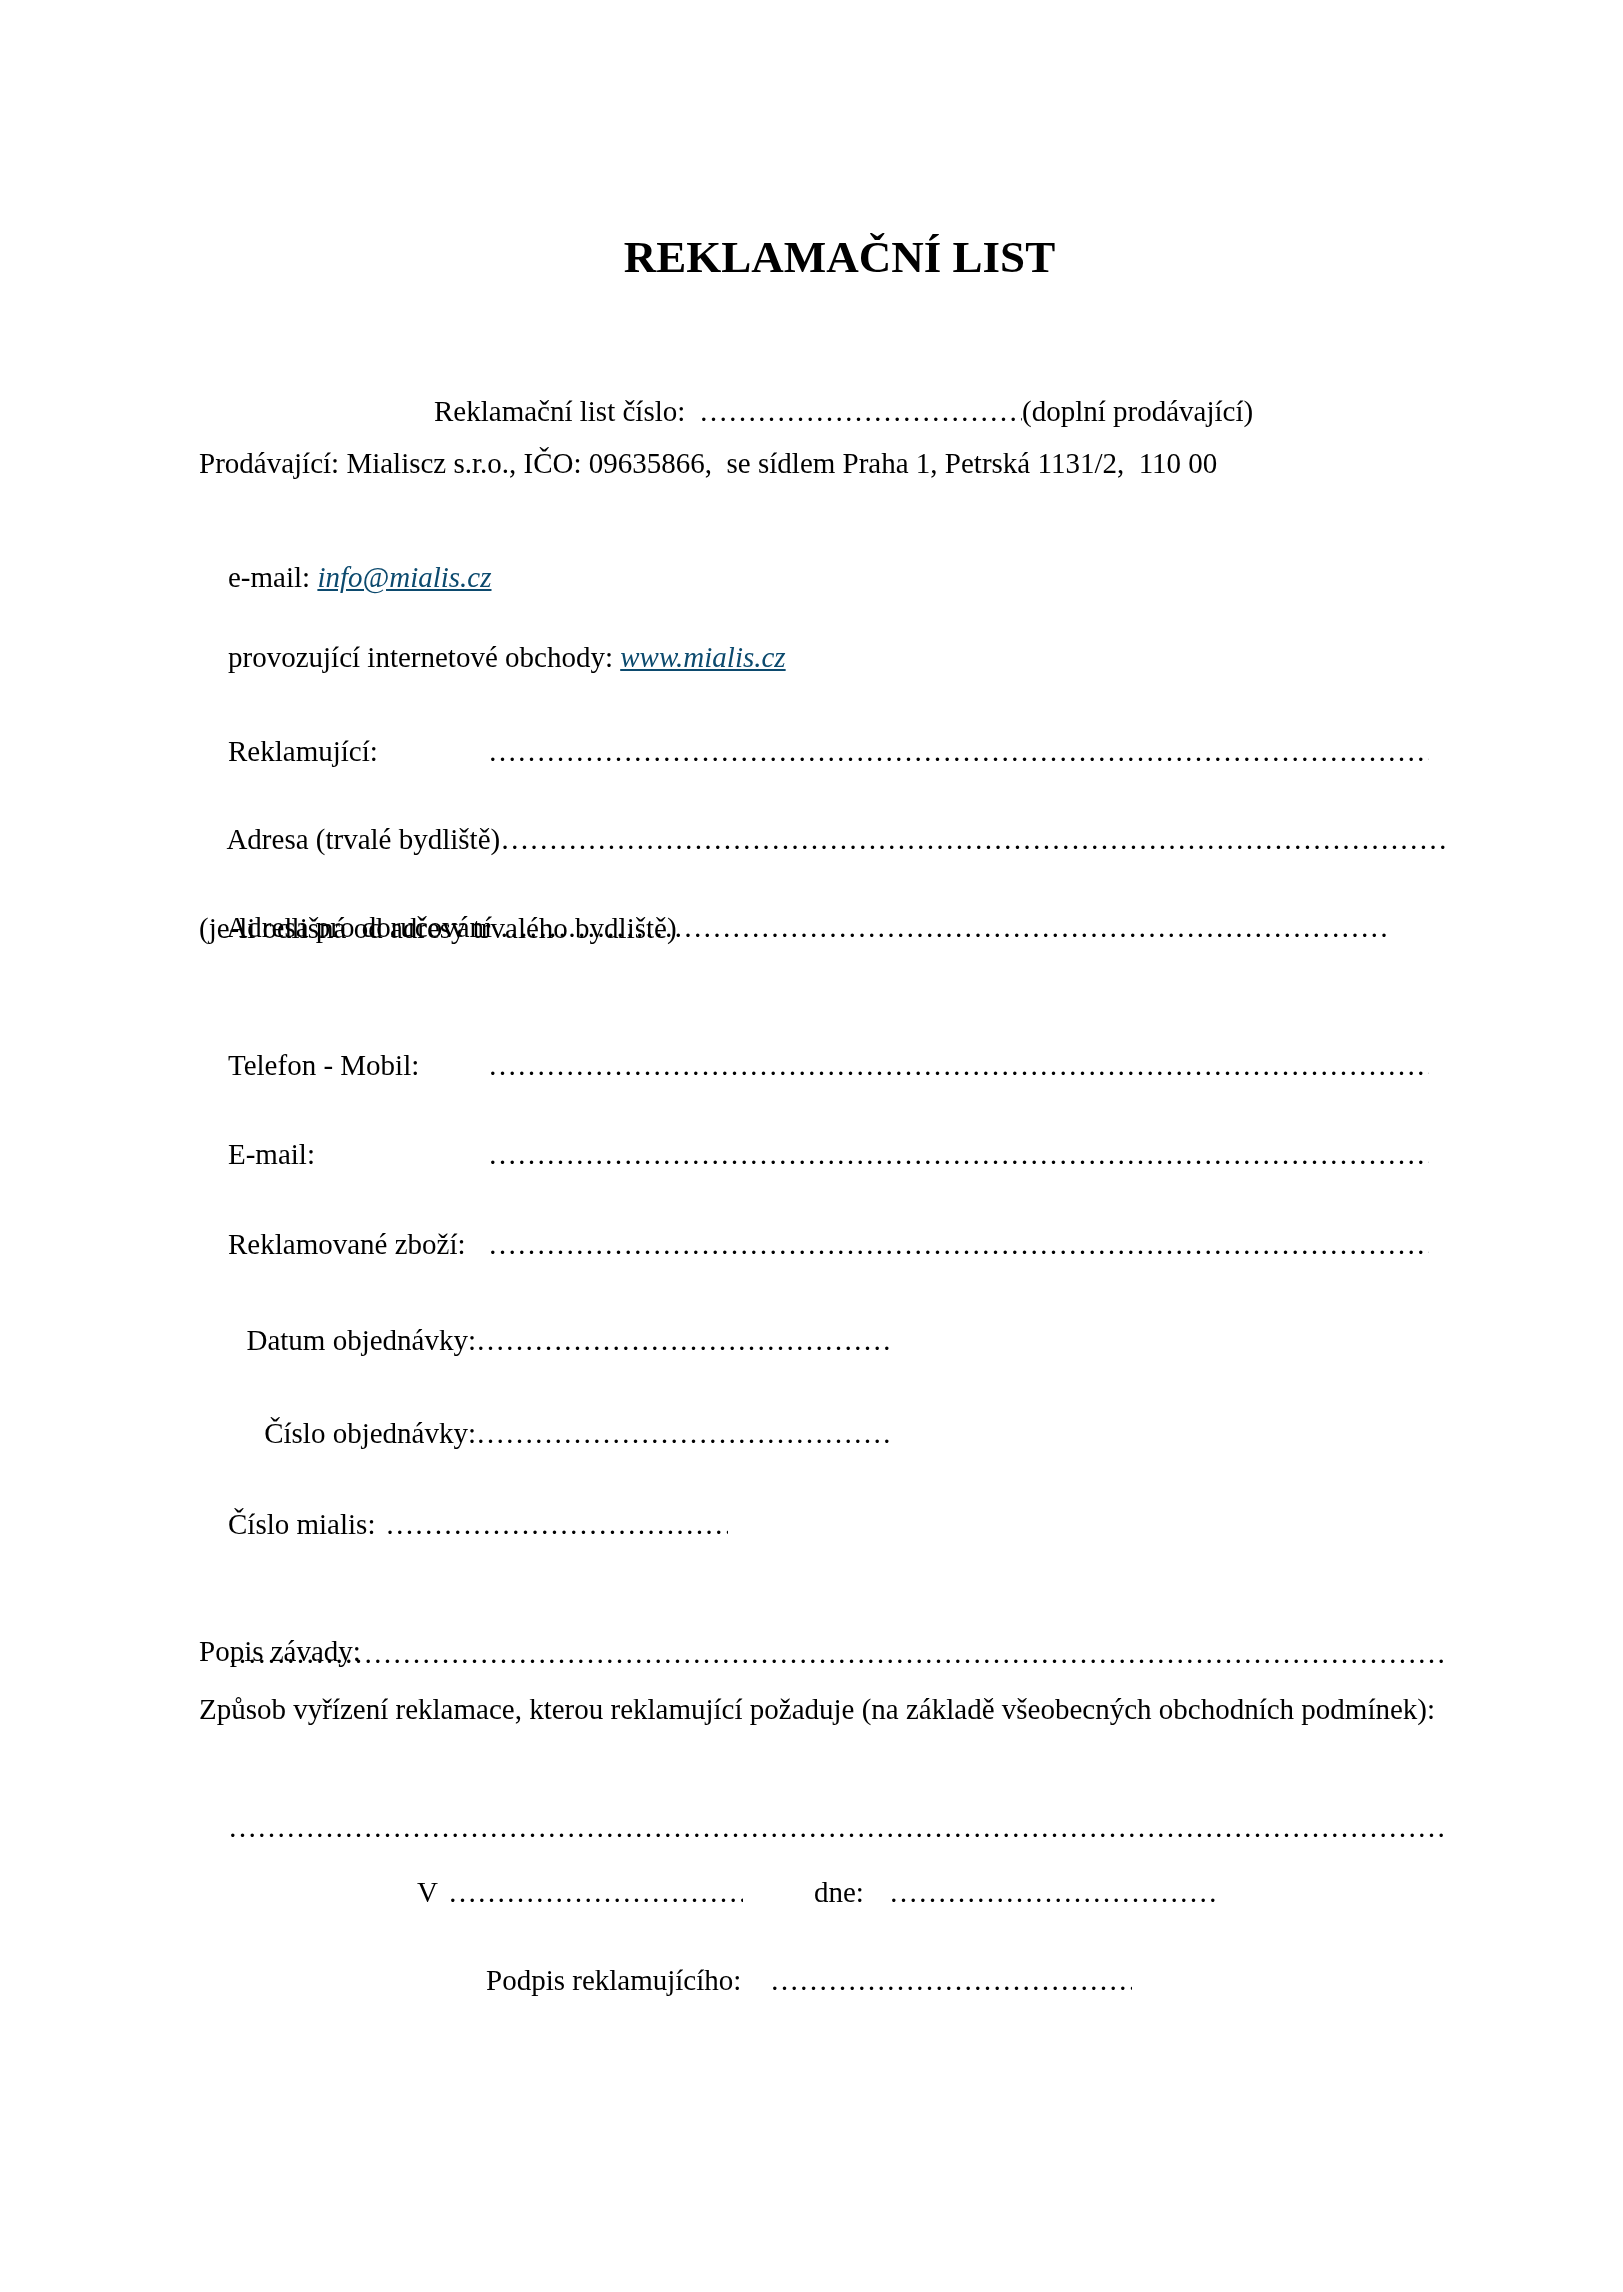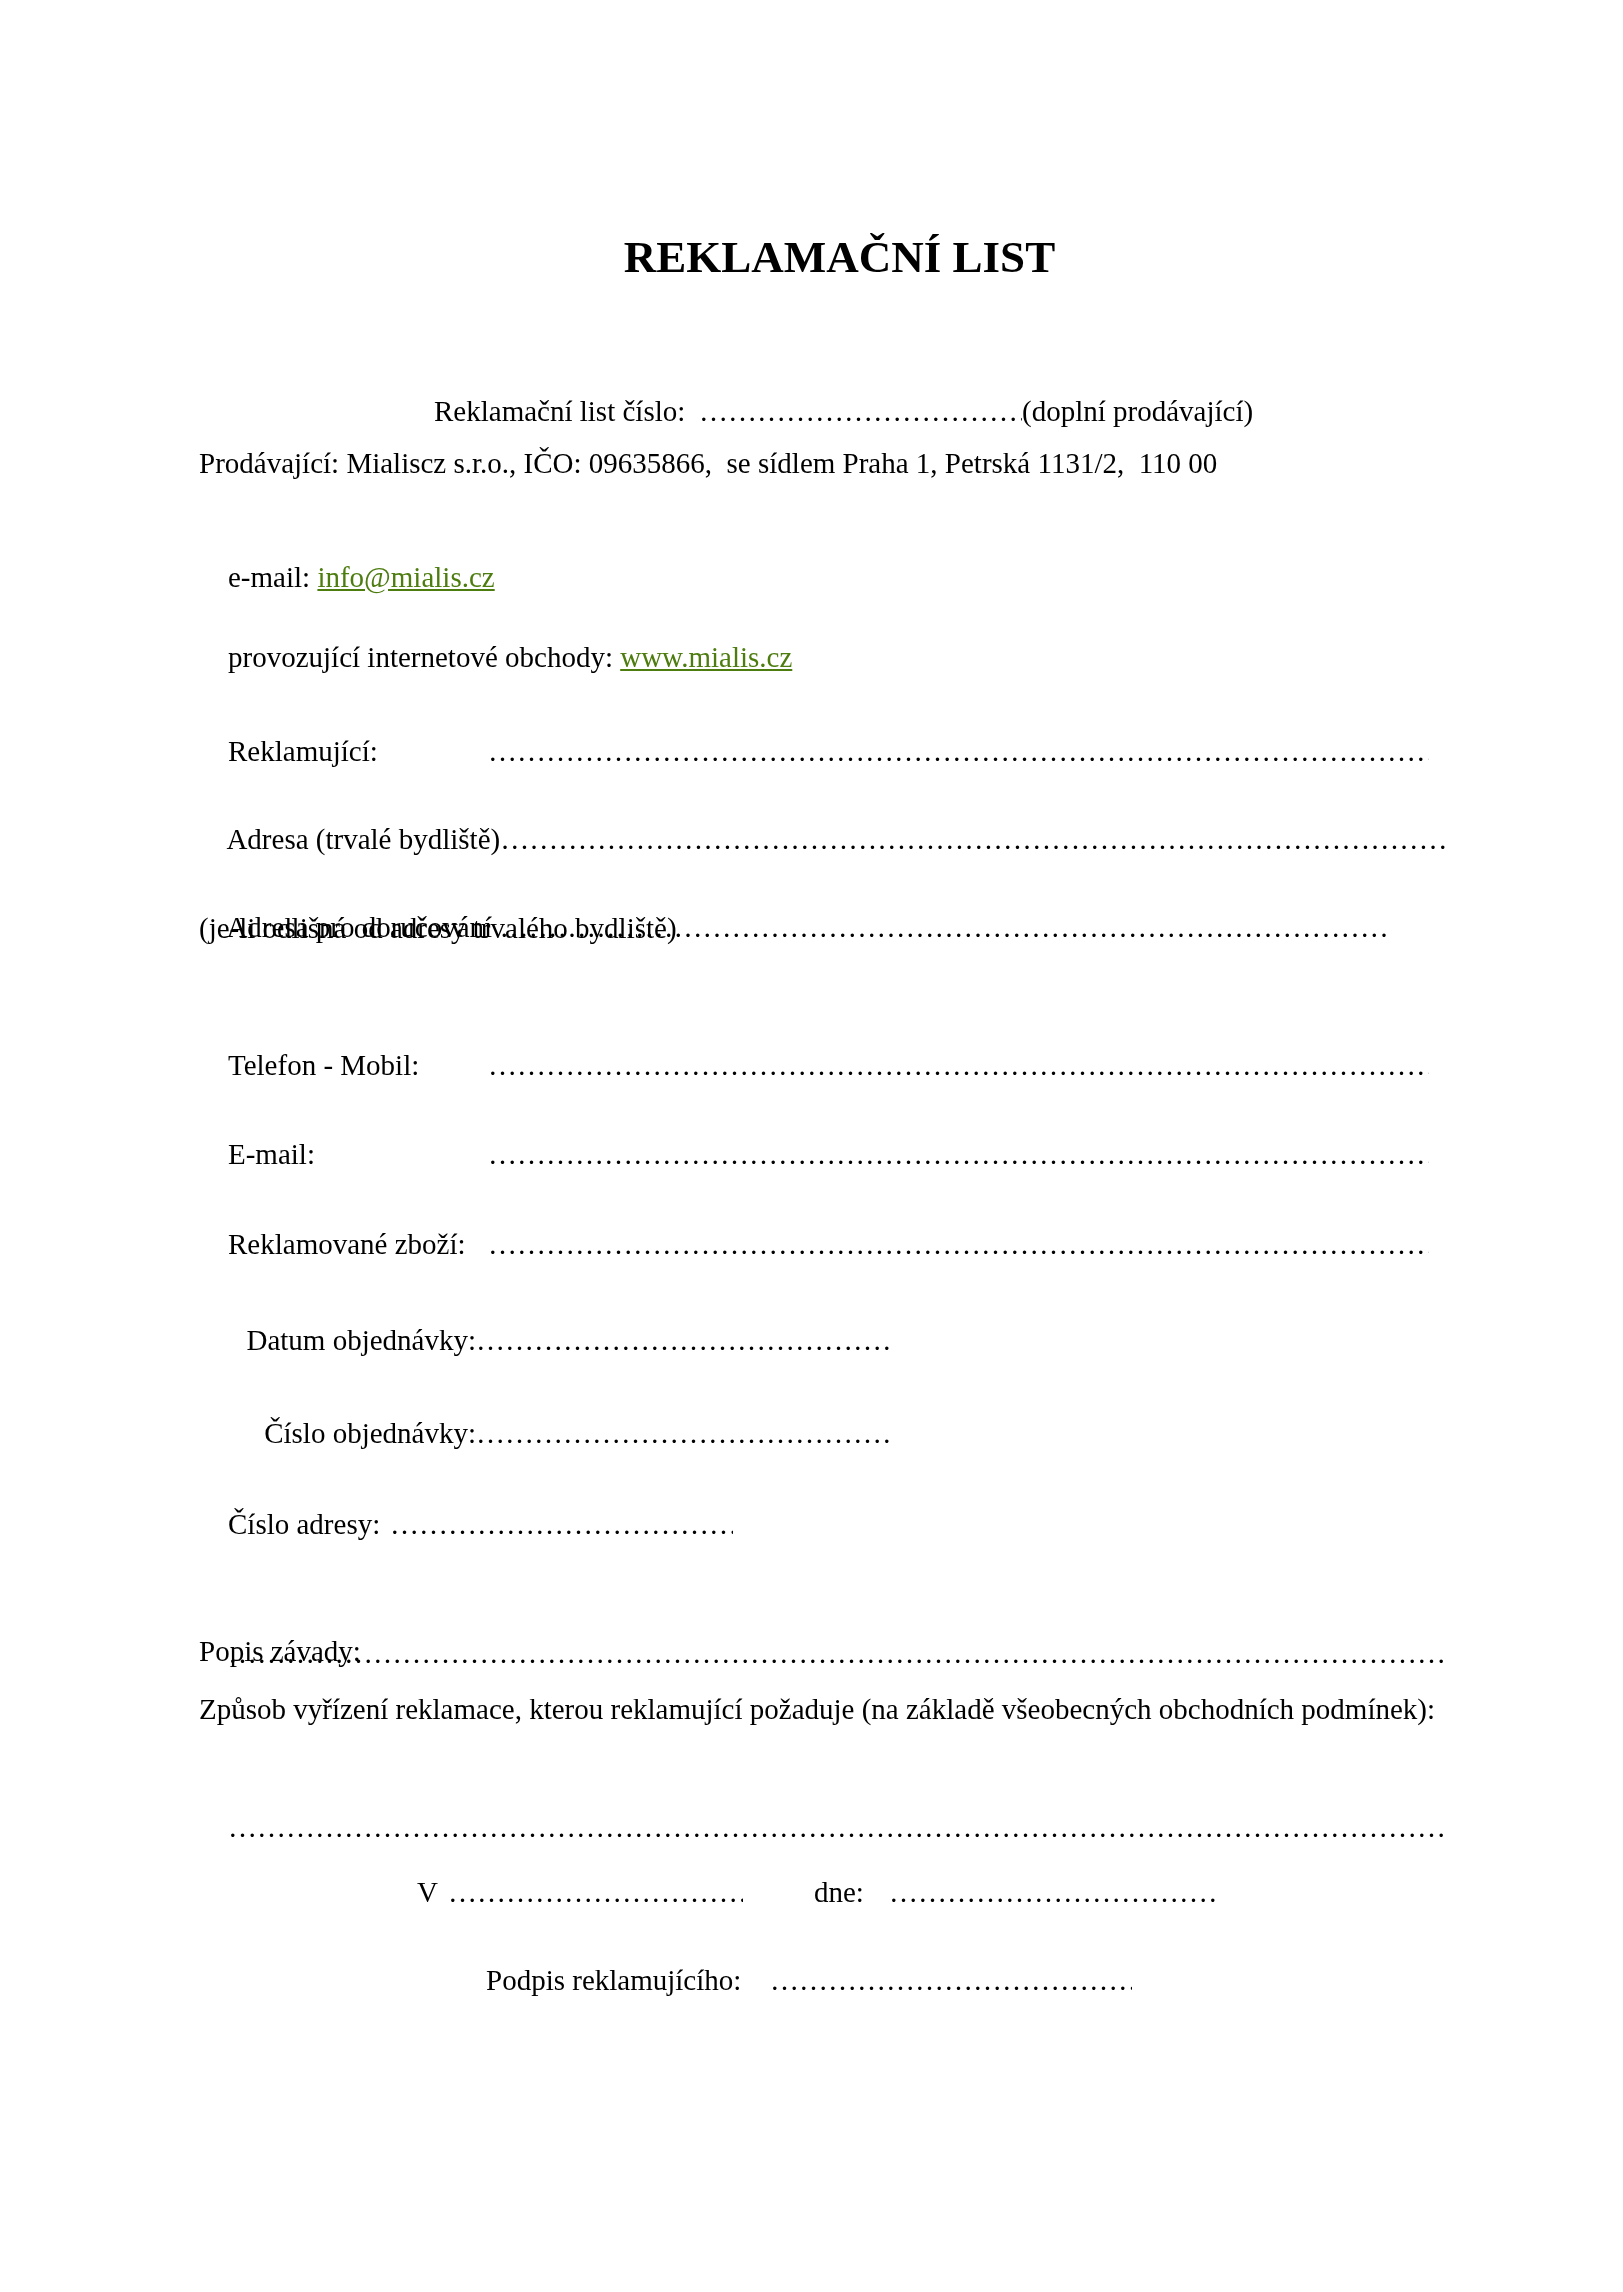--- a/index.html
+++ b/index.html
@@ -40,21 +40,21 @@
     white-space:nowrap;
     height:39px;
     line-height:39px;
     vertical-align:bottom;
   }
   .w301{width:295px}.w330{width:323px}.w333{width:326px}.w350{width:343px}
   .w369{width:362px}.w422{width:414px}.w425{width:417px}
   .w905{width:887px}.w960{width:941px}.w965{width:946px}.w1242{width:1217px}
   .gap14{margin-left:13.7px}.gap10{margin-left:9.8px}
   .abs{position:absolute;top:0;height:39px;line-height:39px;white-space:pre;}
-  .link{text-decoration:underline;color:#4d7c0f;cursor:pointer;}
+  .link{text-decoration:underline;color:#0c4a6e;cursor:pointer;font-style:italic;}
 </style>
 </head>
 <body>
 
 <div class="page">
 
   <div class="title">REKLAMAČNÍ LIST</div>
 
   <div class="row" style="top:353px;left:405px;">
     <span>Reklamační list číslo:</span><span class="dots w330 gap14">……………………………………………………………………………………………………………………………………………………………………………………………………………………………………………………………………………………………………………………………………………………</span><span>(doplní prodávající)</span>
@@ -97,21 +97,21 @@
 
   <div class="row" style="top:1282px;">
     <span class="cell-sm">Datum objednávky:</span><span class="dots w425">……………………………………………………………………………………………………………………………………………………………………………………………………………………………………………………………………………………………………………………………………………………</span>
   </div>
 
   <div class="row" style="top:1375px;">
     <span class="cell-sm">Číslo objednávky:</span><span class="dots w422">……………………………………………………………………………………………………………………………………………………………………………………………………………………………………………………………………………………………………………………………………………………</span>
   </div>
 
   <div class="row" style="top:1466px;">
-    <span>Číslo adresy:</span><span class="dots w350 gap10">……………………………………………………………………………………………………………………………………………………………………………………………………………………………………………………………………………………………………………………………………………………</span>
+    <span>Číslo mialis:</span><span class="dots w350 gap10">……………………………………………………………………………………………………………………………………………………………………………………………………………………………………………………………………………………………………………………………………………………</span>
   </div>
 
   <div class="row" style="top:1632px;">Popis závady:</div>
   <div class="row" style="top:1595px;">
     <span class="dots w1242">……………………………………………………………………………………………………………………………………………………………………………………………………………………………………………………………………………………………………………………………………………………</span>
   </div>
 
   <div class="row" style="top:1690px;">Způsob vyřízení reklamace, kterou reklamující požaduje (na základě všeobecných obchodních podmínek):</div>
   <div class="row" style="top:1769px;">
     <span class="dots w1242">……………………………………………………………………………………………………………………………………………………………………………………………………………………………………………………………………………………………………………………………………………………</span>

